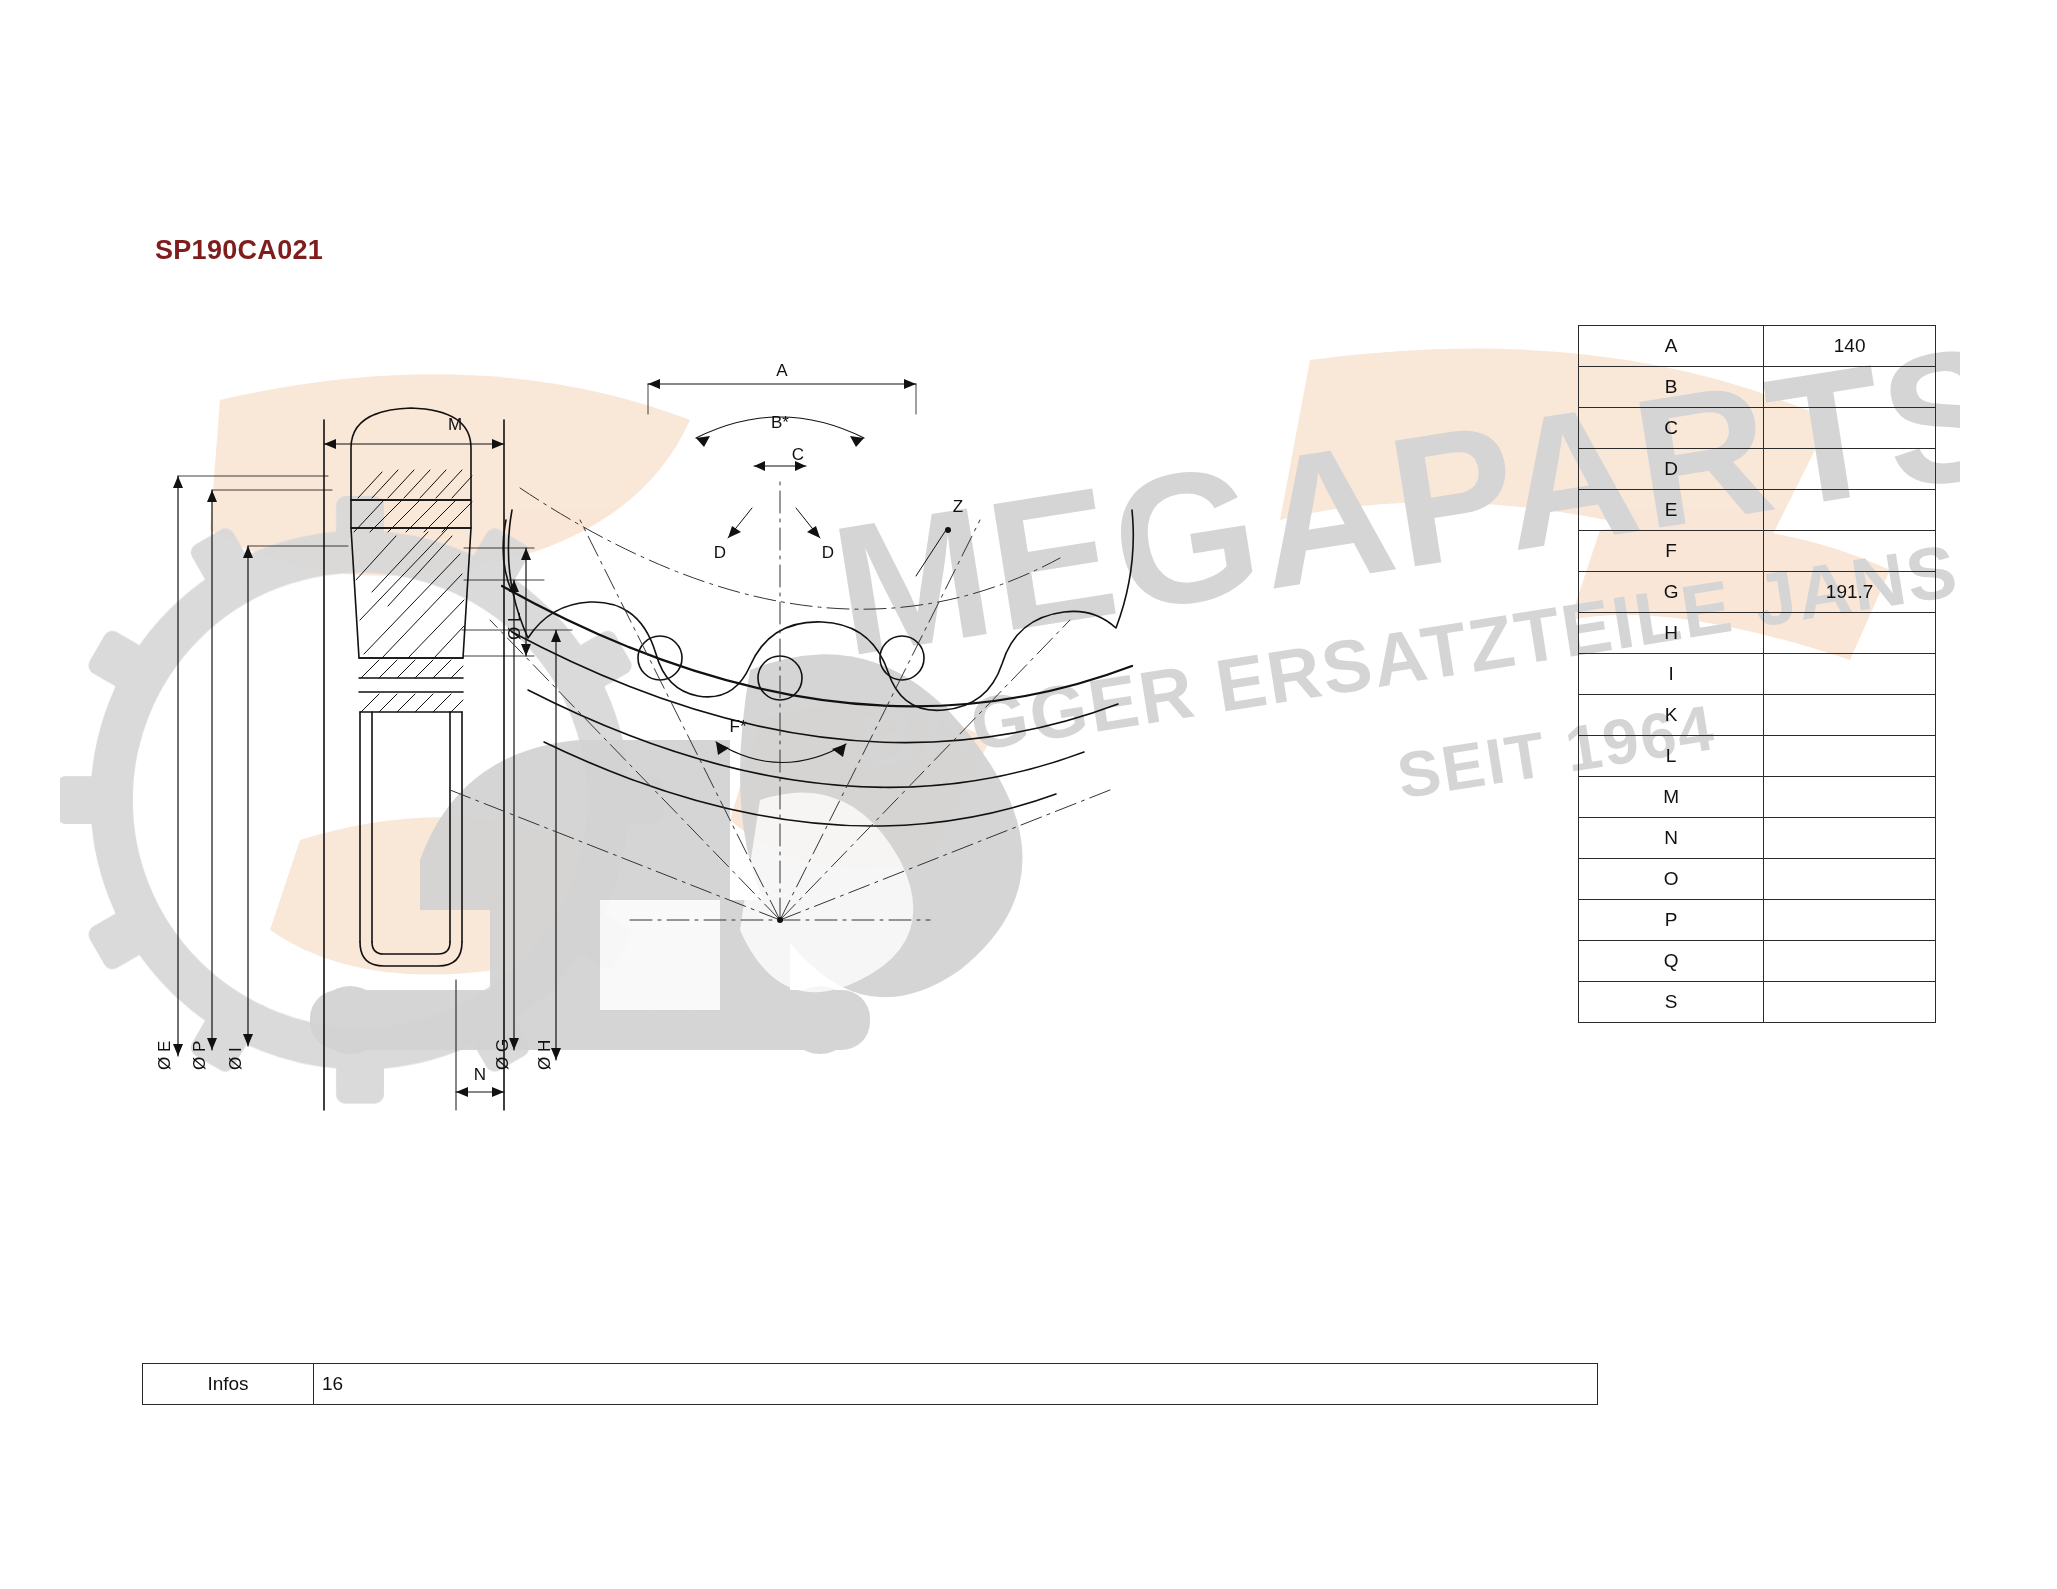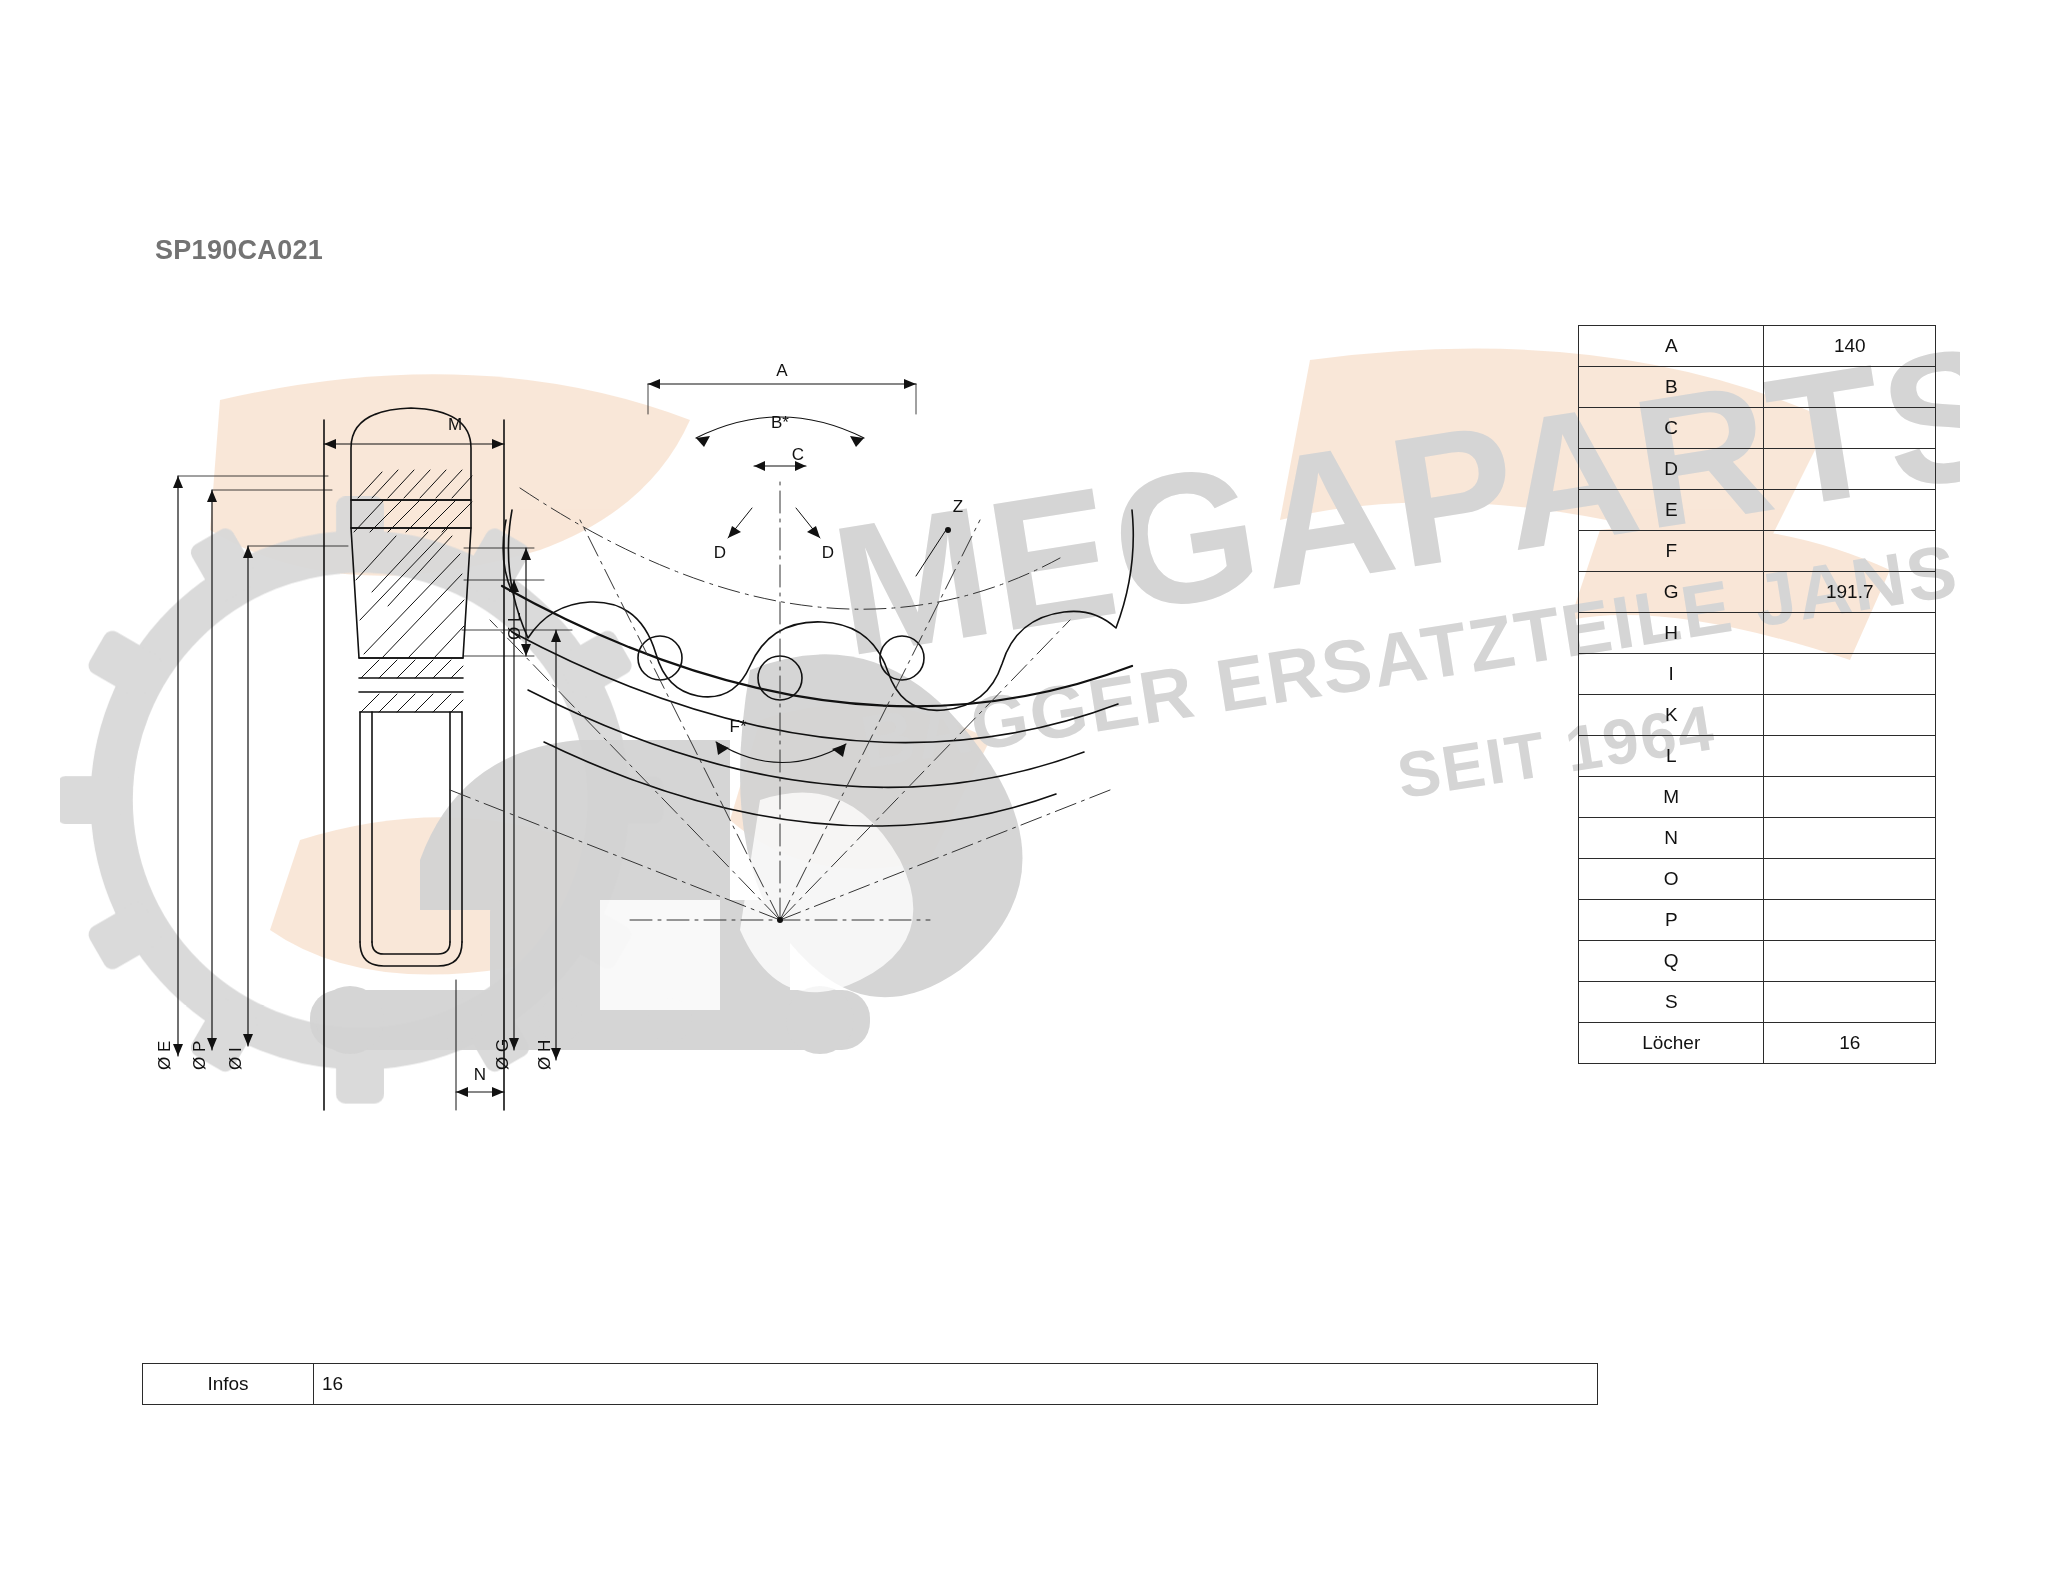--- a/index.html
+++ b/index.html
@@ -19,21 +19,21 @@
     inset: 0;
     background: #ffffff;
   }
   
   #part-title {
     position: absolute;
     left: 155px;
     top: 235px;
     font-size: 27px;
     font-weight: bold;
-    color: #737373;
+    color: #7f1d1d;
     letter-spacing: 0.3px;
   }
   
   #watermark {
     position: absolute;
     left: 60px;
     top: 200px;
     width: 1900px;
     height: 1000px;
     pointer-events: none;
@@ -422,24 +422,20 @@
           <td class="val"></td>
         </tr>
         <tr>
           <td class="key">Q</td>
           <td class="val"></td>
         </tr>
         <tr>
           <td class="key">S</td>
           <td class="val"></td>
         </tr>
-        <tr>
-          <td class="key">Löcher</td>
-          <td class="val">16</td>
-        </tr>
       </tbody>
   </table>
 
   <table id="infos-table">
     <tbody>
       <tr>
         <td class="infos-label">Infos</td>
         <td class="infos-value">16</td>
       </tr>
     </tbody>

